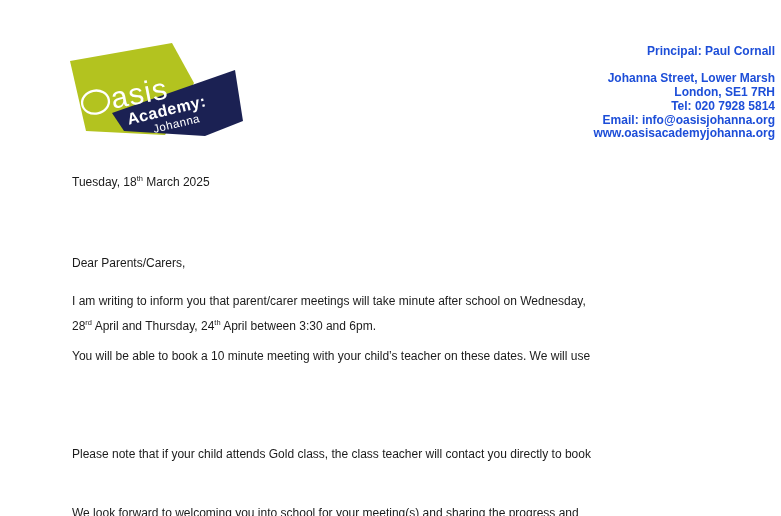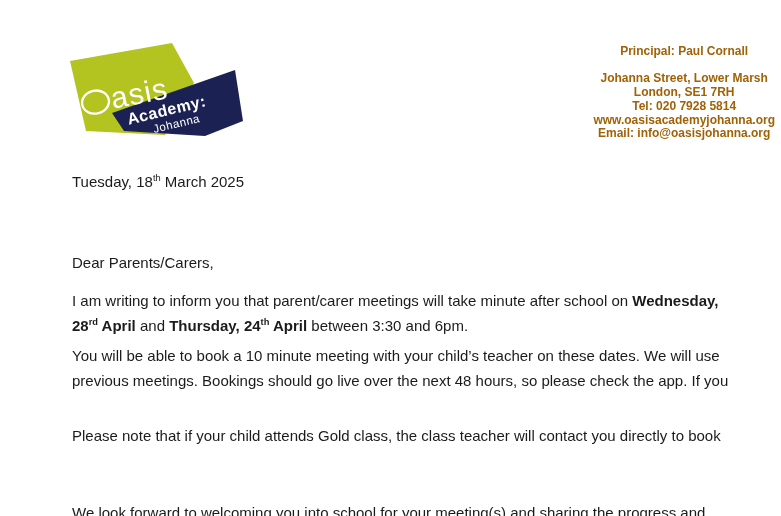--- a/index.html
+++ b/index.html
@@ -42,70 +42,69 @@
     font-size: 12px;
     font-weight: 700;
     line-height: 13.7px;
   }
   .c-gap { height: 13.7px; }
   
   .para {
     position: absolute;
     left: 72px;
     color: #1b1b1b;
-    font-size: 15px;
+    font-size: 12px;
     line-height: 24.5px;
     white-space: nowrap;
   }
   .para .line { white-space: nowrap; }
   .para sup {
     font-size: 62%;
     vertical-align: super;
     line-height: 0;
   }
-  .b { font-weight: 700; }
+  .b { font-weight: 400; }
 </style>
 </head>
 <body>
 
 <div class="page">
 
   <svg class="logo" viewBox="0 0 190 114" aria-hidden="true">
     <polygon points="8,25 110,7 132,47 103,99 24,95" fill="#b3c31f"></polygon>
     <polygon points="50,77 173,34 181,85 143,100 62,95" fill="#1b2153"></polygon>
     <g transform="rotate(-11 70 60)">
       <ellipse cx="33" cy="59" rx="13.5" ry="11.5"></ellipse>
       <text class="oasis-word" x="49" y="69">asis</text>
     </g>
     <g transform="rotate(-13.5 110 68)">
       <text class="academy-word" x="63" y="78">Academy:</text>
       <text class="johanna-word" x="86" y="92">Johanna</text>
     </g>
   </svg>
 
-  <div class="contact" style="color: #a16207; text-align: center;">
+  <div class="contact" style="color: #1d4ed8;">
     <div class="c-line">Principal: Paul Cornall</div>
     <div class="c-gap"></div>
     <div class="c-line">Johanna Street, Lower Marsh</div>
     <div class="c-line">London, SE1 7RH</div>
     <div class="c-line">Tel: 020 7928 5814</div>
+    <div class="c-line">Email: info@oasisjohanna.org</div>
     <div class="c-line">www.oasisacademyjohanna.org</div>
-    <div class="c-line">Email: info@oasisjohanna.org</div>
   </div>
 
   <div class="para" style="top:170px"><span>Tuesday, 18</span><sup>th</sup><span> March 2025</span></div>
   <div class="para" style="top:251px">Dear Parents/Carers,</div>
   <div class="para" style="top:289px">
       <div class="line"><span>I am writing to inform you that parent/carer meetings will take minute after school on </span><span class="b">Wednesday,</span></div>
       <div class="line"><span class="b">28</span><sup class="b">rd</sup><span class="b"> April</span><span> and </span><span class="b">Thursday, 24</span><sup class="b">th</sup><span class="b"> April</span><span> between 3:30 and 6pm.</span></div>
     </div>
   <div class="para" style="top:344px">
       <div class="line"><span>You will be able to book a 10 minute meeting with your child’s teacher on these dates. We will use</span></div>
-      <div class="line"><span>previous meetings. Bookings should go live over the next 48 hours, so please check the app. If you</span></div>
     </div>
-  <div class="para" style="top:424px">
+  <div class="para" style="top:442px">
       <div class="line"><span>Please note that if your child attends Gold class, the class teacher will contact you directly to book</span></div>
     </div>
   <div class="para" style="top:501px">
       <div class="line"><span>We look forward to welcoming you into school for your meeting(s) and sharing the progress and</span></div>
     </div>
 
 </div>
 
 </body></html>

